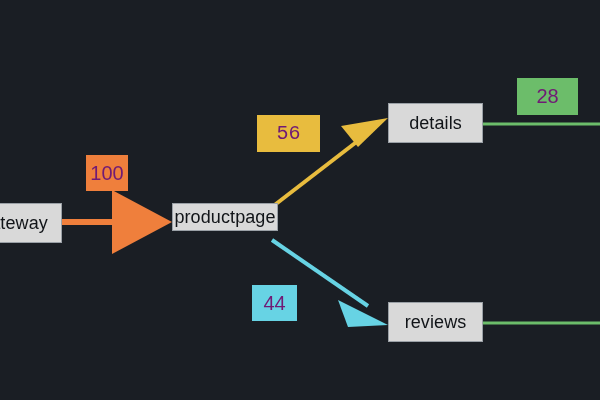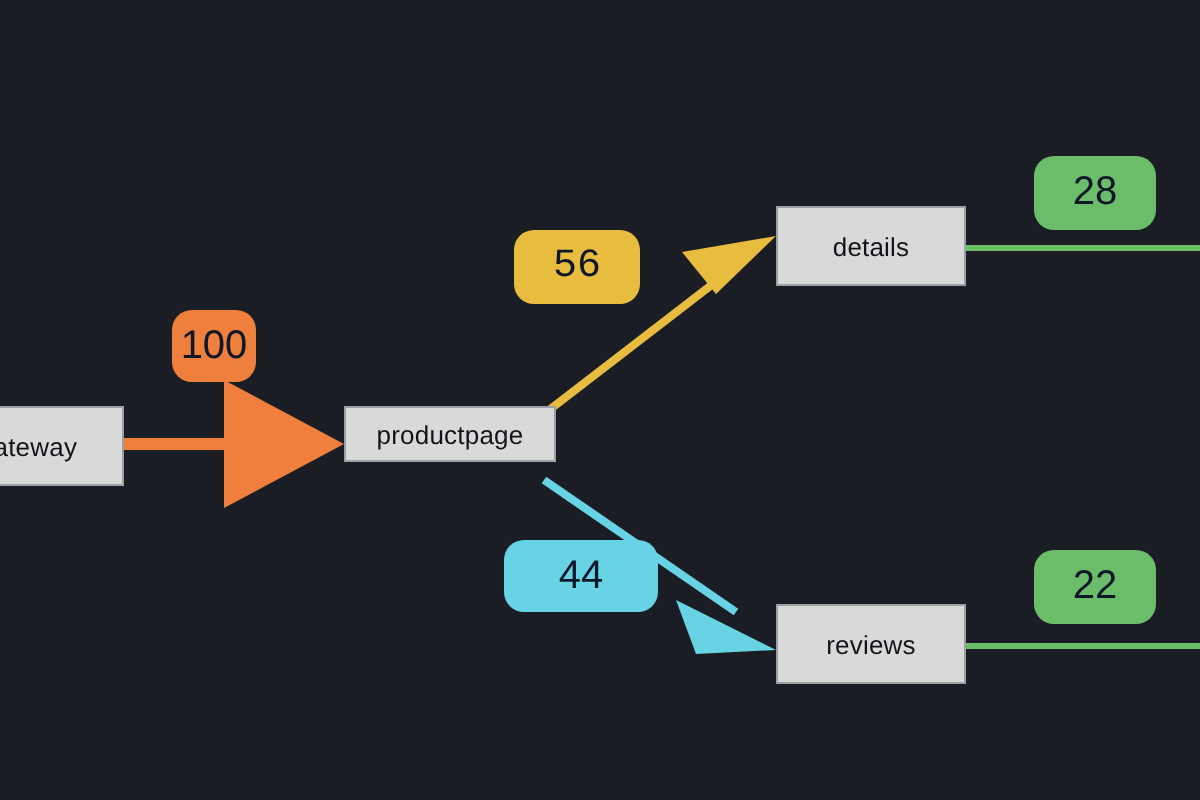--- a/index.html
+++ b/index.html
@@ -21,47 +21,46 @@
     left: 0;
     top: 0;
     width: 600px;
     height: 400px;
   }
   .node {
     position: absolute;
     background: #d9d9d9;
     border: 1px solid #9aa0a6;
     color: #111418;
-    font-size: 13px;
+    font-size: 18px;
     font-family: "Liberation Sans", sans-serif;
     display: flex;
     align-items: center;
     justify-content: center;
     box-sizing: border-box;
     letter-spacing: 0.1px;
   }
   .edge-label {
     position: absolute;
     display: flex;
     align-items: center;
     justify-content: center;
     box-sizing: border-box;
-    color: #0f172a;
+    color: #701a75;
     font-size: 20px;
     font-family: "Liberation Sans", sans-serif;
-    border-radius: 10px;
   }
   #node-gateway   { left: -34px; top: 203px; width:  96px; height: 40px; }
   #node-productpage { left: 172px; top: 203px; width: 106px; height: 28px; }
   #node-details   { left: 388px; top: 103px; width:  95px; height: 40px; }
   #node-reviews   { left: 388px; top: 302px; width:  95px; height: 40px; }
 
   #label-gateway-productpage { left:  86px; top: 155px; width: 42px; height: 36px; background: #ef7f3c; }
   #label-productpage-details { left: 257px; top: 115px; width: 63px; height: 37px; background: #e8bc3e; font-family: Liberation Mono, monospace; }
-  #label-productpage-reviews { left: 252px; top: 270px; width: 77px; height: 36px; background: #67d3e4; }
+  #label-productpage-reviews { left: 252px; top: 285px; width: 45px; height: 36px; background: #67d3e4; }
   #label-details-out         { left: 517px; top:  78px; width: 61px; height: 37px; background: #6cbd6a; }
   #label-reviews-out         { left: 517px; top: 275px; width: 61px; height: 37px; background: #6cbd6a; }
 </style>
 </head>
 <body>
 
 <div id="canvas">
 
   <svg id="edge-layer" viewBox="0 0 600 400" width="600" height="400" xmlns="http://www.w3.org/2000/svg">
 
@@ -102,15 +101,14 @@
   </div>
 
   <div class="edge-label" id="label-gateway-productpage">100</div>
 
   <div class="edge-label" id="label-productpage-details">56</div>
 
   <div class="edge-label" id="label-productpage-reviews">44</div>
 
   <div class="edge-label" id="label-details-out">28</div>
 
-  <div class="edge-label" id="label-reviews-out">22</div>
 
 </div>
 
 </body></html>

